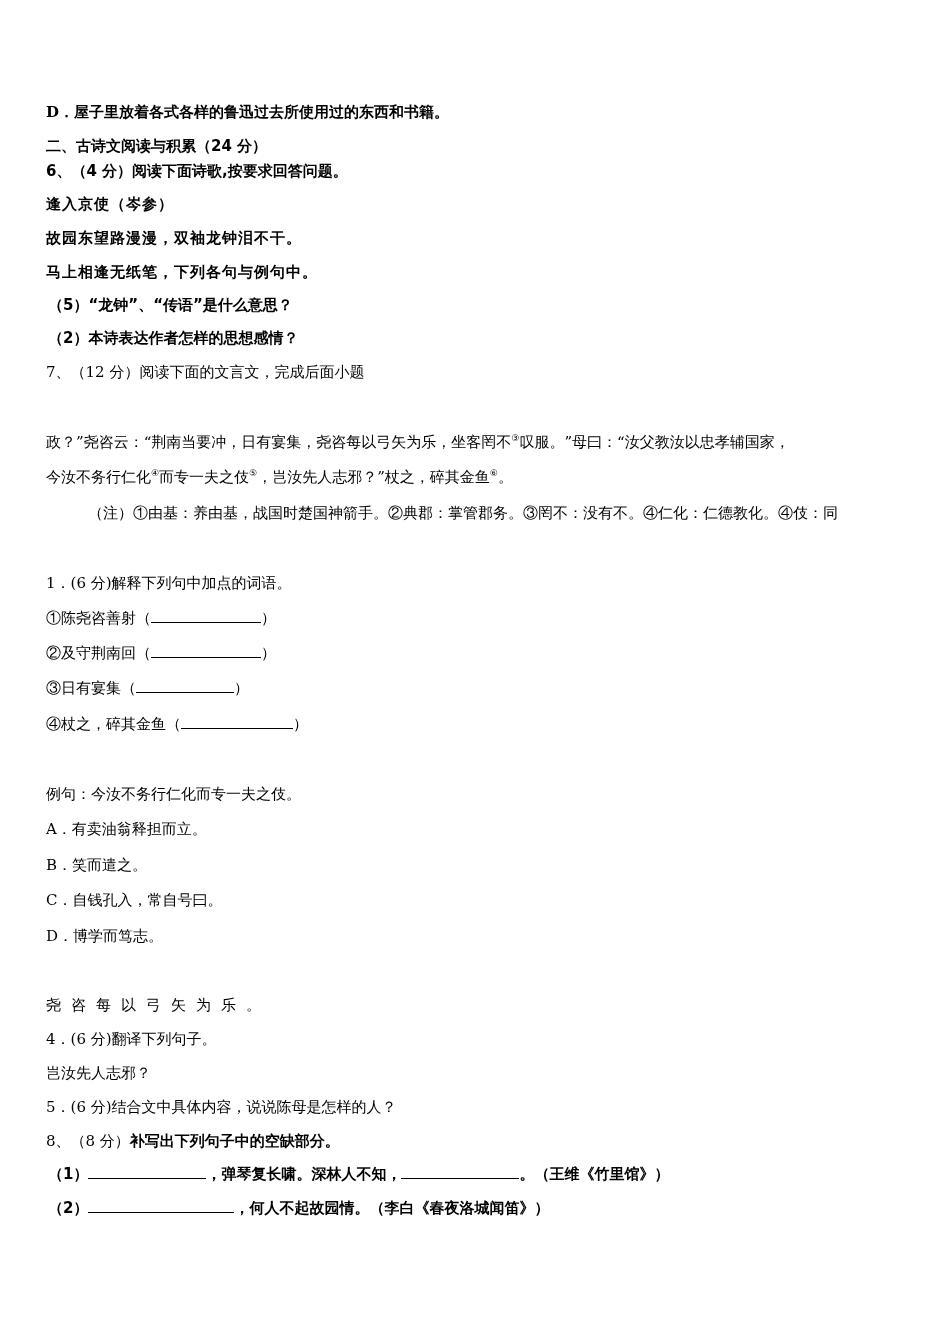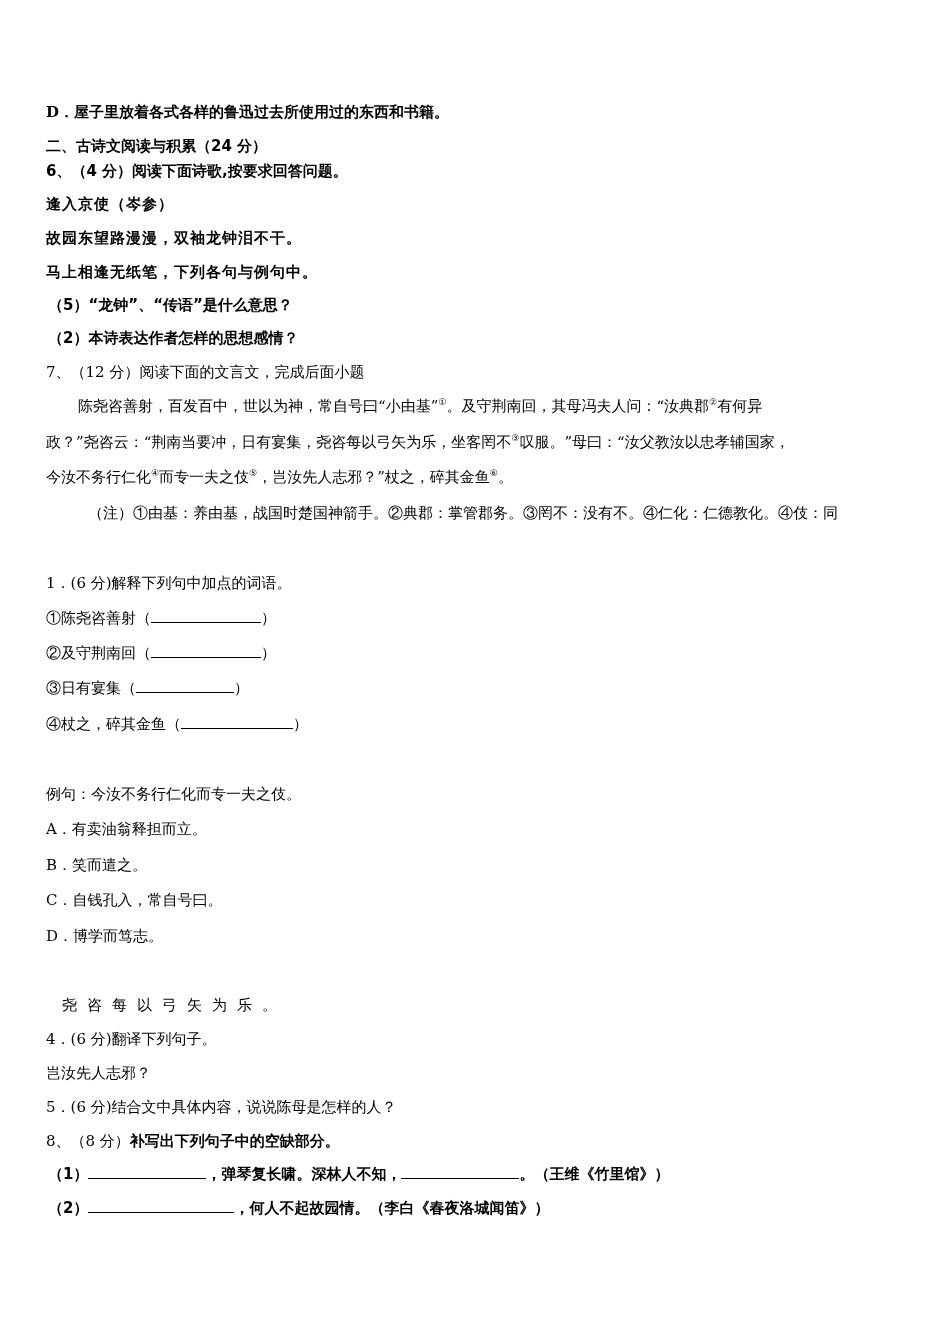--- a/index.html
+++ b/index.html
@@ -5,21 +5,21 @@
   html, body { margin: 0; padding: 0; background: #ffffff; }
   body { width: 950px; height: 1344px; position: relative; overflow: hidden;
          font-family: "DejaVu Serif", "Liberation Serif", serif; color: #000; }
   .page { position: absolute; left: 0; top: 0; width: 950px; height: 1344px; }
   .line { position: absolute; left: 46px; font-size: 15px; line-height: 20px; white-space: nowrap; }
   .bold { font-weight: bold; }
   .sans { font-family: "DejaVu Sans", "Liberation Sans", sans-serif; }
   .kai { font-family: "DejaVu Serif", "Liberation Serif", serif; font-weight: bold; letter-spacing: 1px; }
   .indent { left: 78px; }
   .ind2 { left: 88px; }
-  .spaced { letter-spacing: 10px; margin-left: 16px; }
+  .spaced { letter-spacing: 10px; }
   .blank { display: inline-block; border-bottom: 1px solid #000; height: 14px; vertical-align: baseline; }
   .w110 { width: 110px; } .w112 { width: 112px; } .w98 { width: 98px; }
   .w118 { width: 118px; } .w146 { width: 146px; }
   .paren { display:inline-block; width: 60px; }
   sup { font-size: 9px; vertical-align: super; line-height: 0; }
 </style>
 </head>
 <body>
 
 <div class="page">
@@ -36,23 +36,20 @@
 
   <div class="line kai" style="top:194px">逢入京使（岑参）</div>
   <div class="line kai" style="top:228px">故园东望路漫漫，双袖龙钟泪不干。</div>
   <div class="line kai" style="top:262px">马上相逢无纸笔，下列各句与例句中。</div>
 
   <div class="line bold sans" style="top:295px;left:48px">（5）“龙钟”、“传语”是什么意思？</div>
   <div class="line bold sans" style="top:328px;left:48px">（2）本诗表达作者怎样的思想感情？</div>
 
   <div class="line" style="top:362px">7、（12 分）阅读下面的文言文，完成后面小题</div>
 
-  <div class="line indent" style="top:396px">
-    <span>陈尧咨善射，百发百中，世以为神，常自号曰“小由基”</span><sup>①</sup><span>。及守荆南回，其母冯夫人问：“汝典郡</span><sup>②</sup><span>有何异</span>
-  </div>
   <div class="line" style="top:432px">
     <span>政？”尧咨云：“荆南当要冲，日有宴集，尧咨每以弓矢为乐，坐客罔不</span><sup>③</sup><span>叹服。”母曰：“汝父教汝以忠孝辅国家，</span>
   </div>
   <div class="line" style="top:467px">
     <span>今汝不务行仁化</span><sup>④</sup><span>而专一夫之伎</span><sup>⑤</sup><span>，岂汝先人志邪？”杖之，碎其金鱼</span><sup>⑥</sup><span>。</span>
   </div>
 
   <div class="line ind2" style="top:503px">（注）①由基：养由基，战国时楚国神箭手。②典郡：掌管郡务。③罔不：没有不。④仁化：仁德教化。④伎：同</div>
 
   <div class="line" style="top:573px">1．(6 分)解释下列句中加点的词语。</div>

